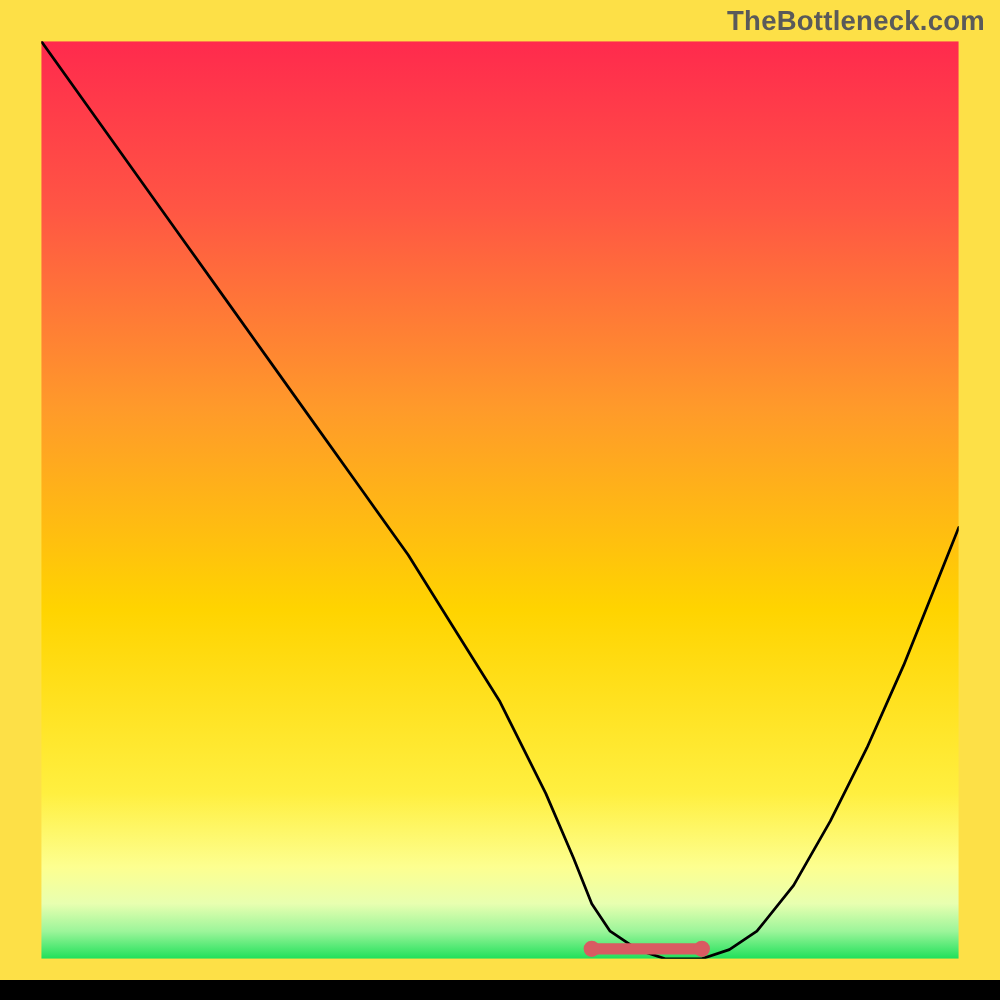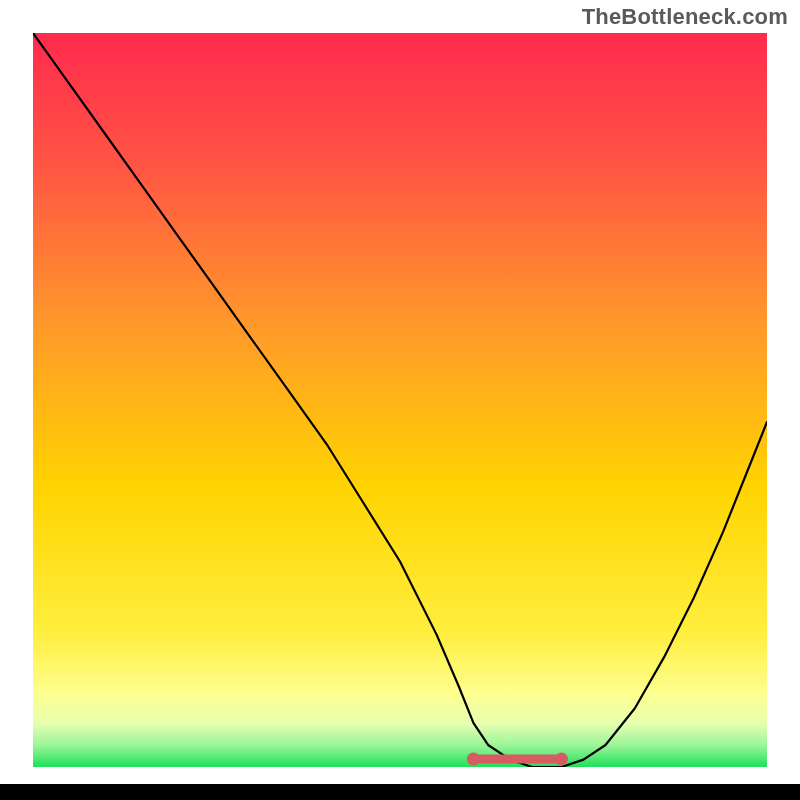--- a/index.html
+++ b/index.html
@@ -1,21 +1,21 @@
 <!DOCTYPE html>
 <html><head>
 <meta charset="utf-8">
 <style>
   * { margin: 0; padding: 0; box-sizing: border-box; }
   html, body { width: 800px; height: 800px; overflow: hidden; background: #000; }
   .frame {
     position: relative;
     width: 800px;
     height: 784px;
-    background: #ffffff;
+    background: #fde047;
     text-align: right;
   }
   .watermark {
     position: absolute;
     top: 4px;
     right: 12px;
     font-family: Arial, Helvetica, sans-serif;
     font-size: 22px;
     font-weight: 600;
     color: #5a5a5a;

